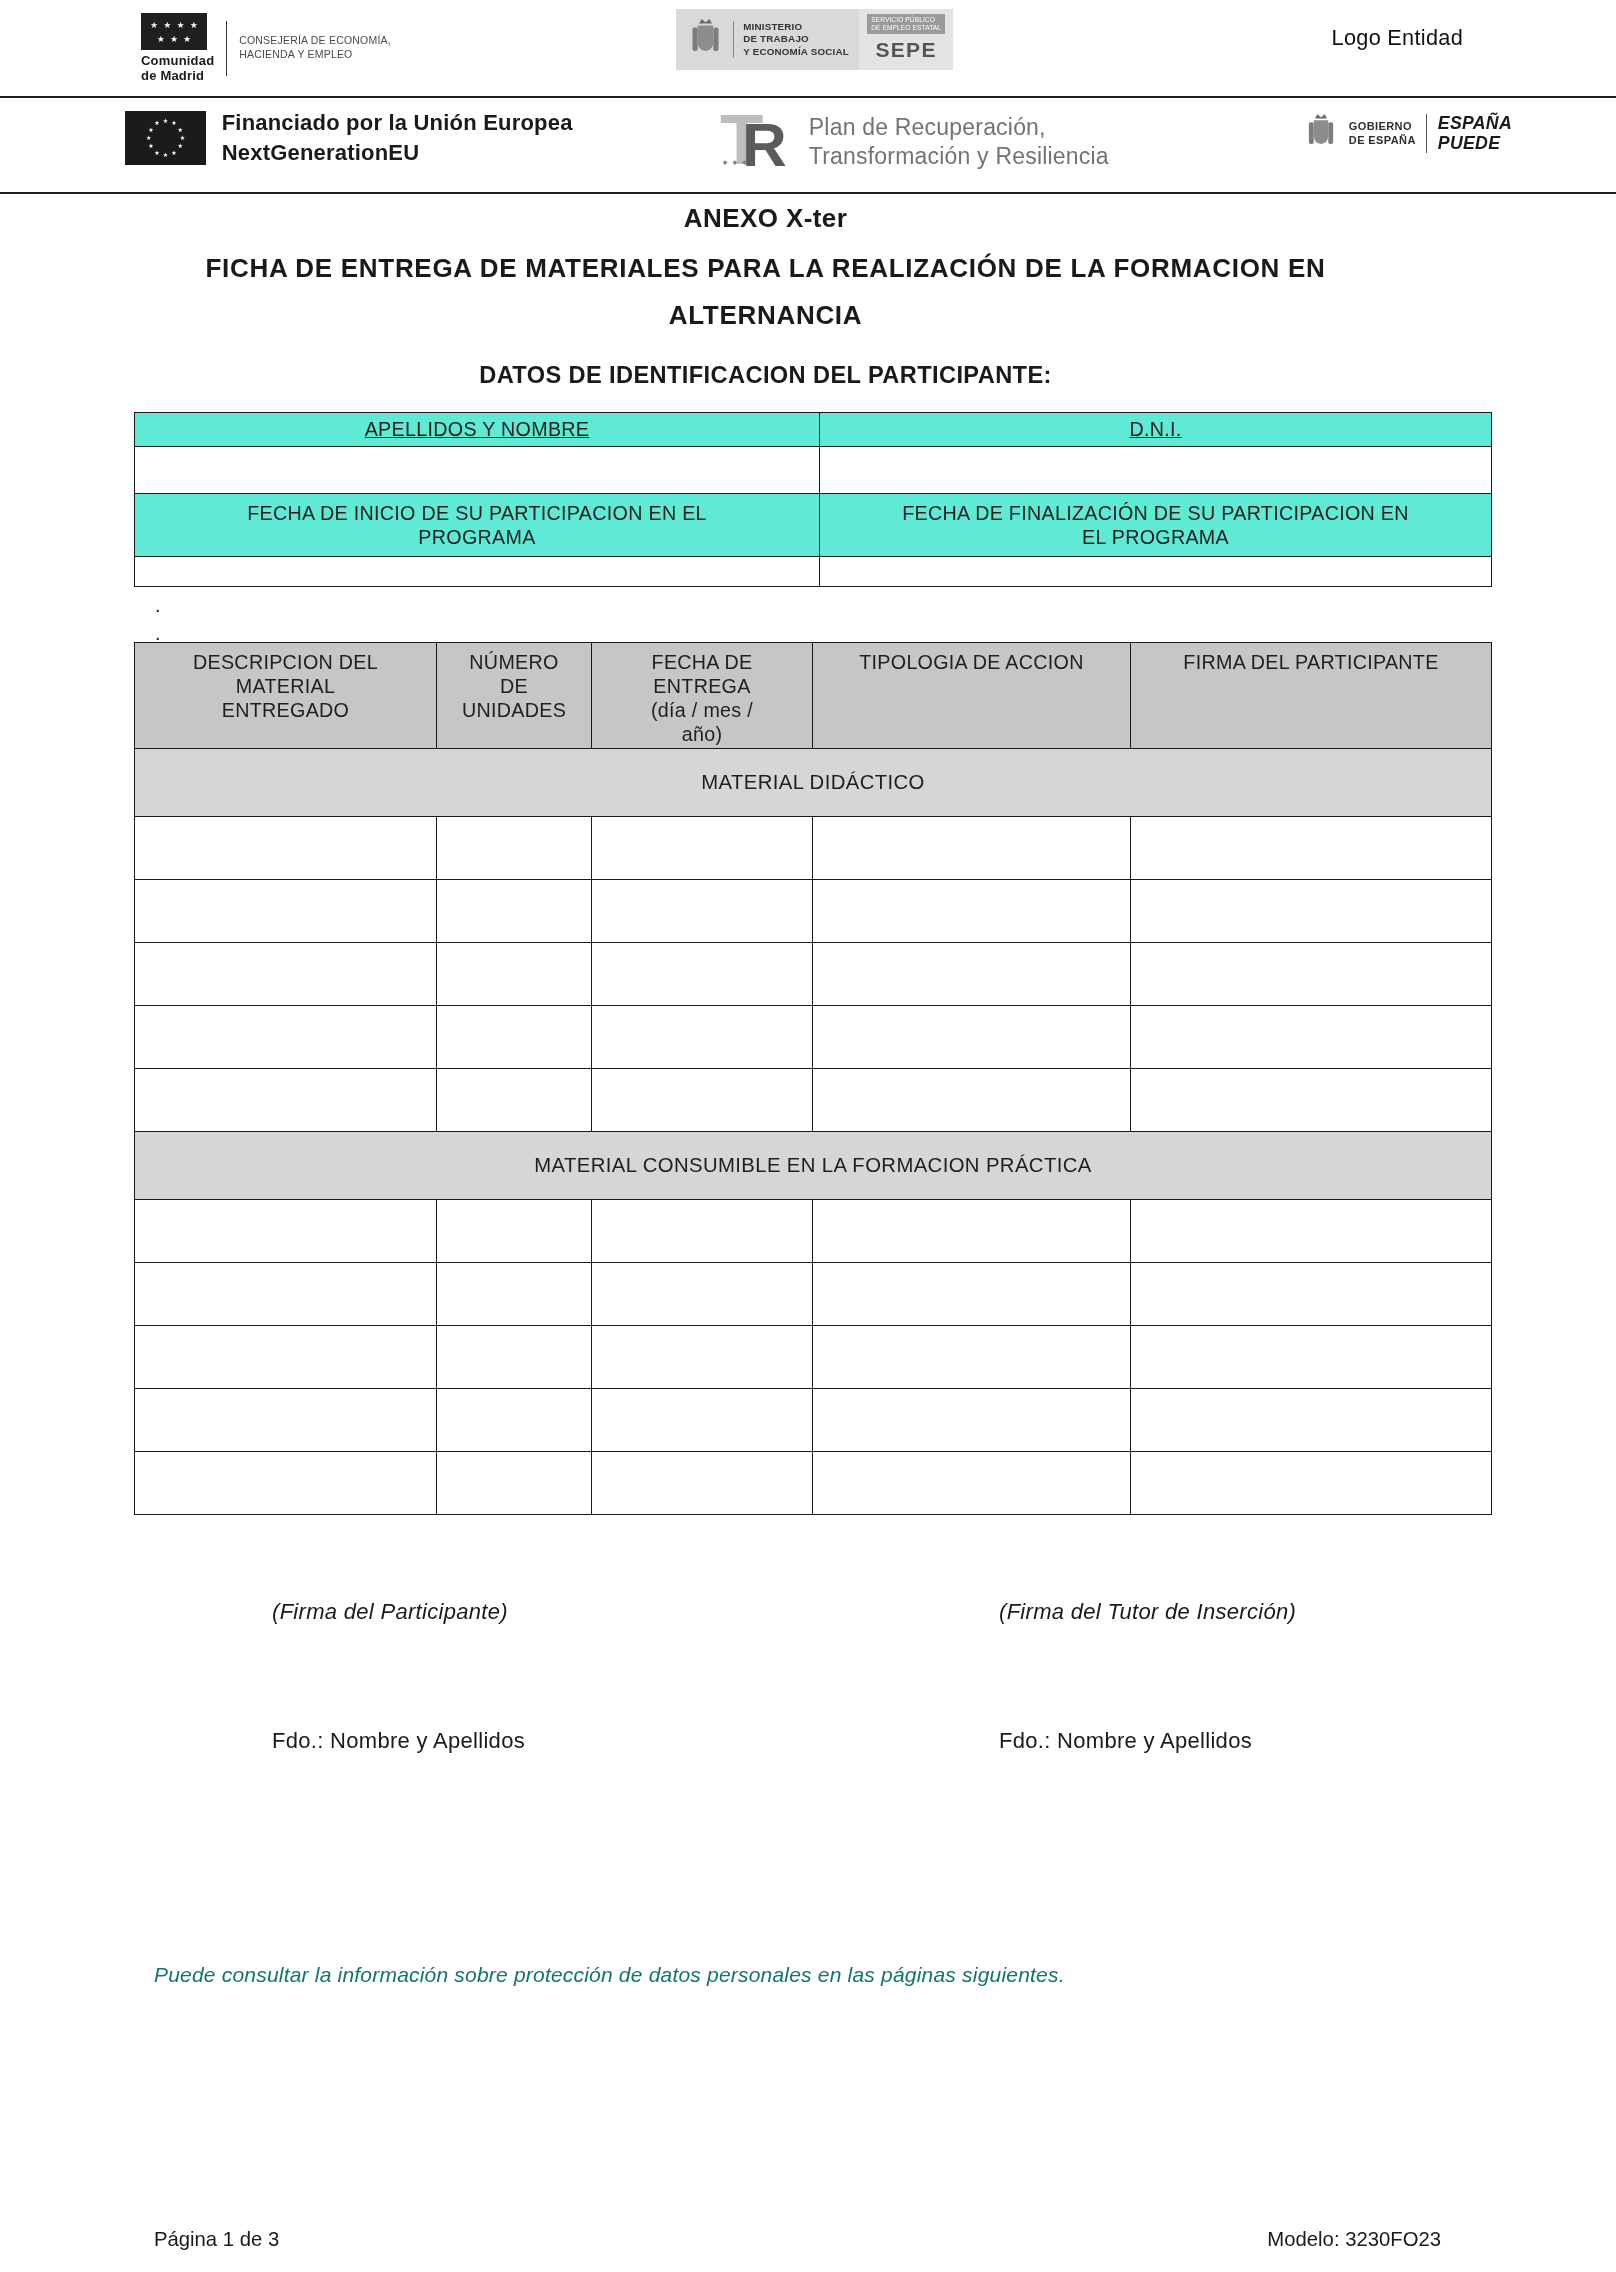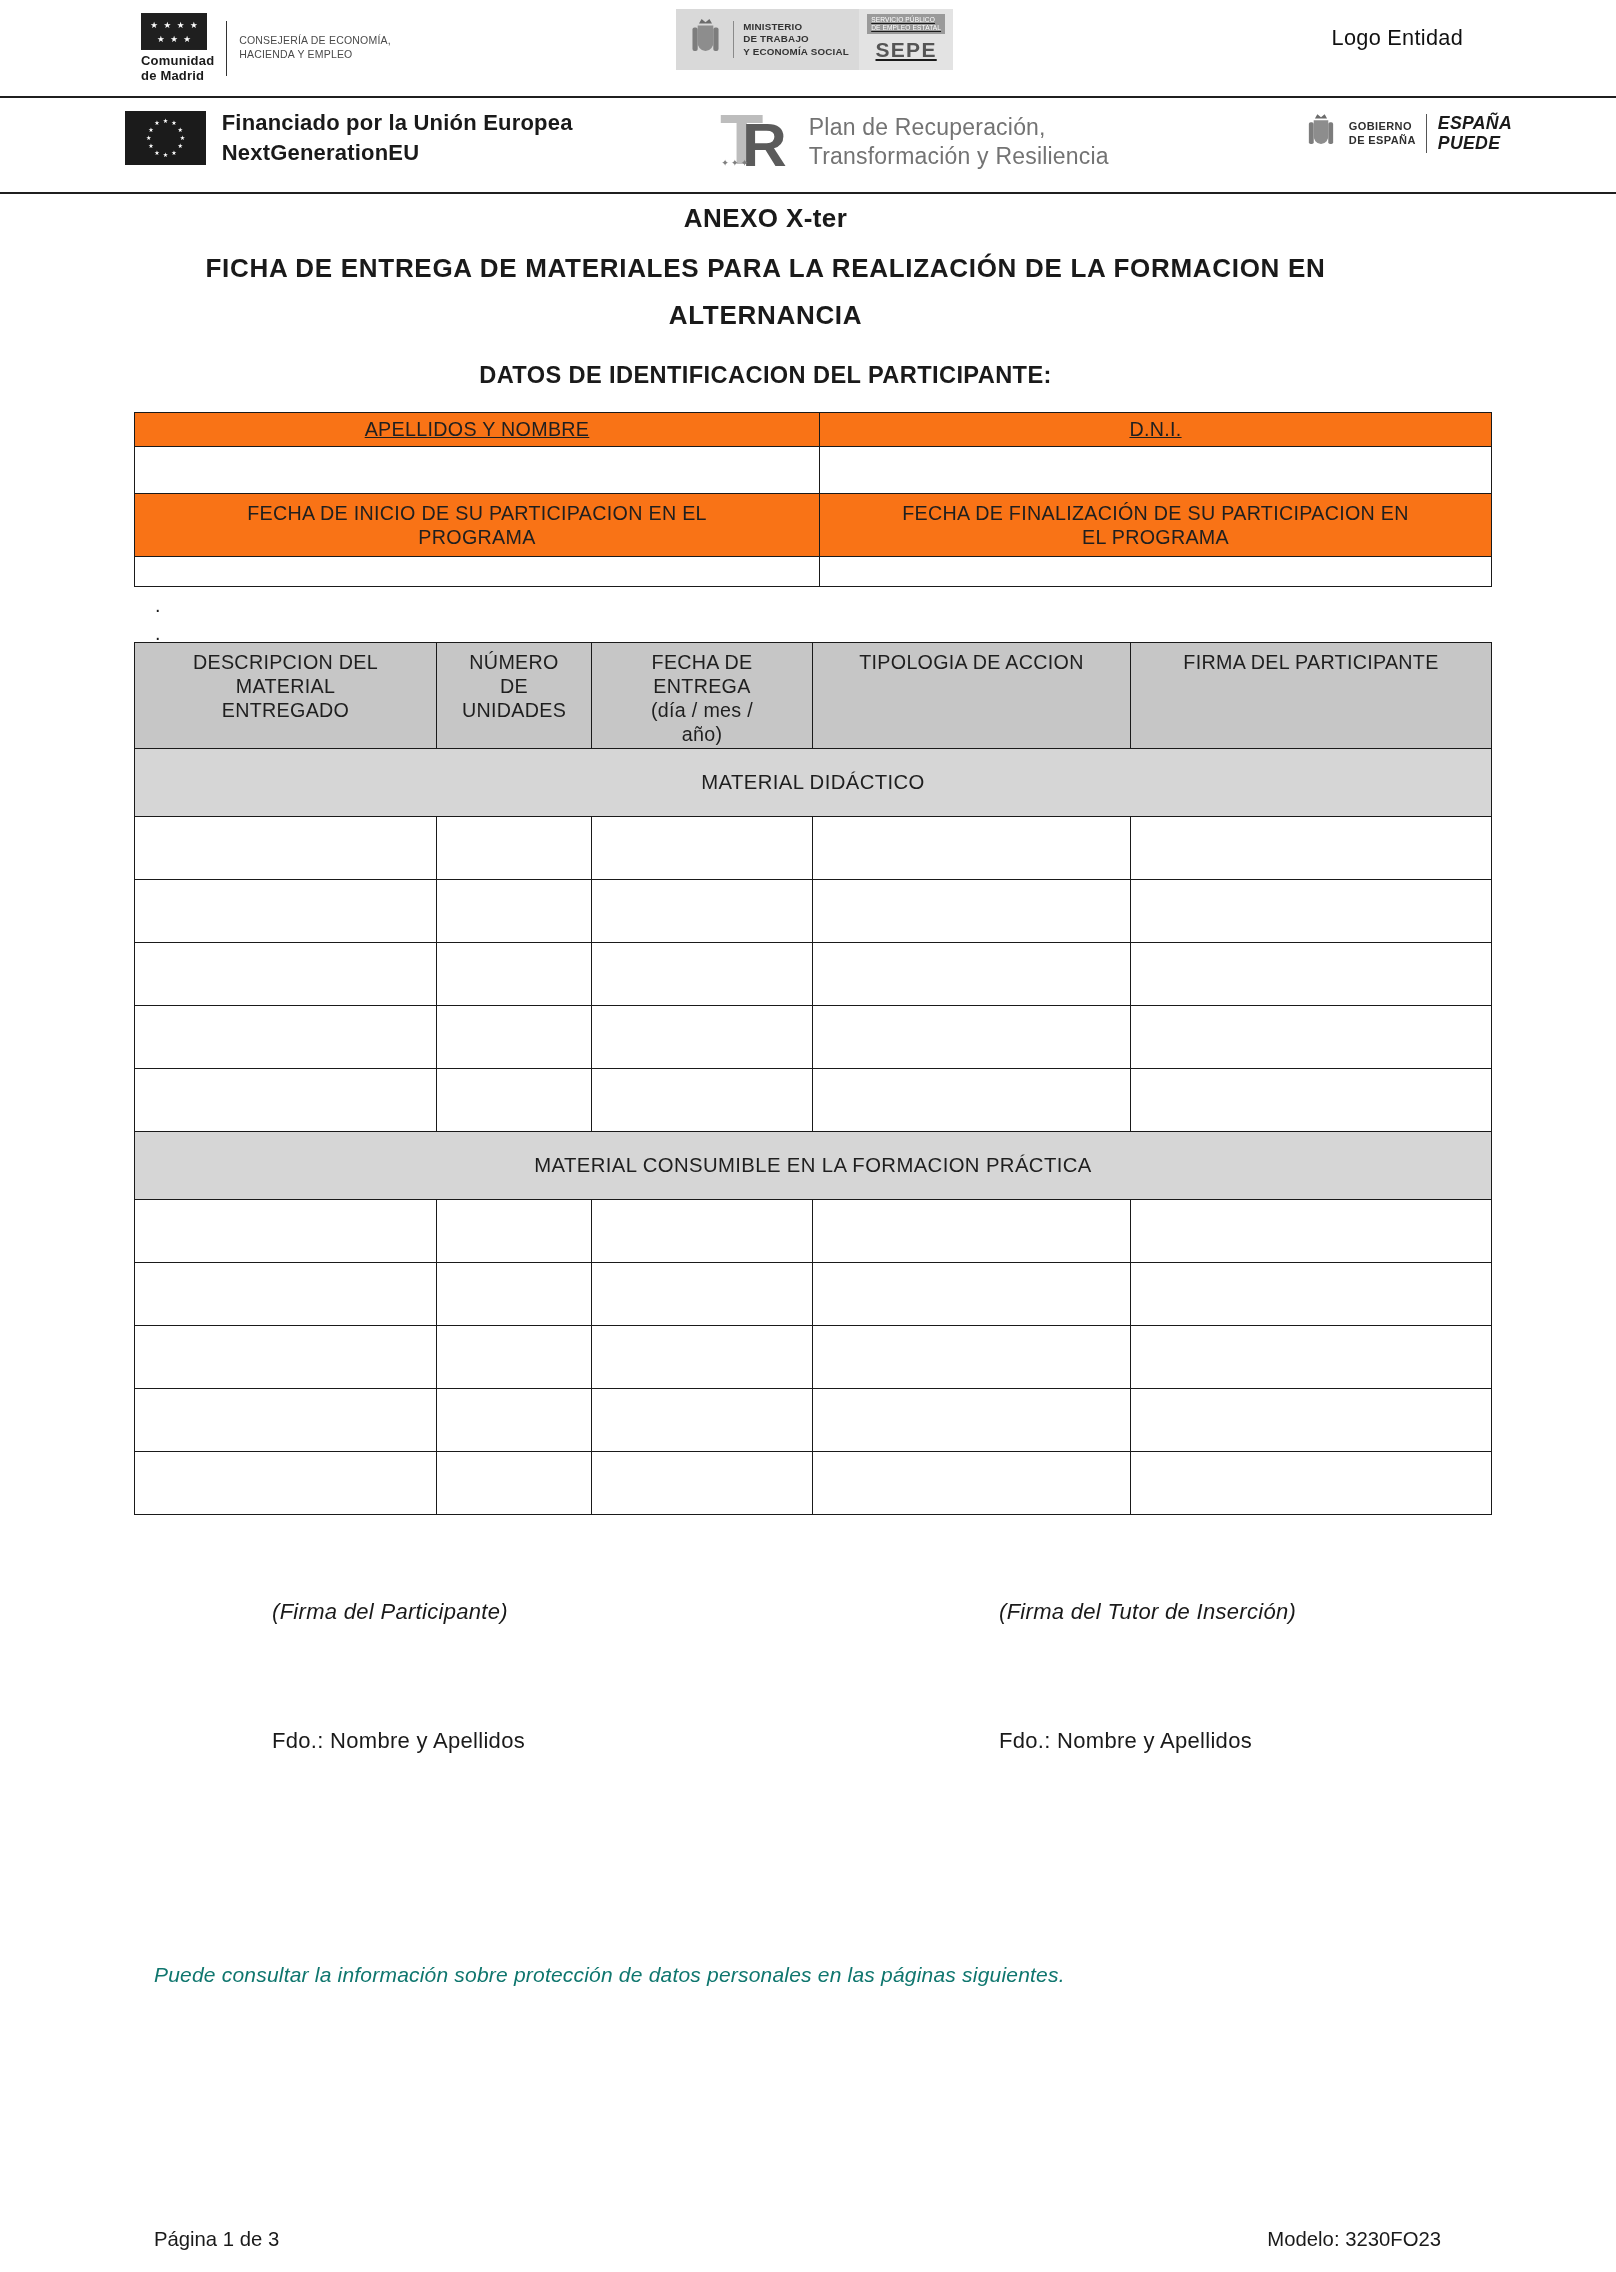--- a/index.html
+++ b/index.html
@@ -24,21 +24,21 @@
   .madrid-left { display: flex; flex-direction: column; align-items: flex-start; }
   .madrid-flag svg { display: block; }
   .madrid-name { font-size: 13px; font-weight: bold; line-height: 15px; margin-top: 3.3px; letter-spacing: 0.2px; }
   .madrid-divider { width: 1.3px; height: 55px; background: #333; }
   .madrid-dept { font-size: 10.5px; line-height: 13.8px; color: #4a4a4a; letter-spacing: 0.2px; }
 
   .ministerio { position: absolute; left: 676px; top: 9.2px; display: flex; align-items: stretch; }
   .min-main { background: #d9d9d9; display: flex; align-items: center; gap: 9.2px; padding: 7.9px 10.5px; }
   .min-sep { width: 1.3px; background: #8a8a8a; align-self: stretch; margin: 3.9px 0; }
   .min-text { font-size: 9.8px; font-weight: bold; line-height: 12.5px; color: #333; letter-spacing: 0.2px; }
-  .sepe { background: #e3e3e3; display: flex; flex-direction: column; align-items: center; justify-content: flex-start; padding: 5.2px 7.9px; gap: 3.9px; text-decoration: underline; }
+  .sepe { background: #e3e3e3; display: flex; flex-direction: column; align-items: center; justify-content: flex-start; padding: 5.2px 7.9px; gap: 3.9px; }
   .sepe-top { background: #9a9a9a; color: #ffffff; font-size: 6.6px; line-height: 7.9px; padding: 2px 3.9px; letter-spacing: 0.1px; }
   .sepe-top span { display: block; }
   .sepe-word { font-size: 21px; color: #555555; letter-spacing: 1.3px; font-weight: bold; }
 
   .logo-entidad { position: absolute; right: 154px; top: 25px; font-size: 21.7px; color: #111; letter-spacing: 0.3px; }
 
   
   .eu { position: absolute; left: 125px; top: 110px; display: flex; align-items: center; gap: 15.7px; }
   .eu-flag svg { display: block; }
   .eu-text .l1 { font-size: 22px; font-weight: 600; letter-spacing: 0.2px; }
@@ -67,21 +67,21 @@
   .tbl td {
     border: 1.3px solid #1a1a1a;
     font-size: 19.7px;
     text-align: center;
     vertical-align: middle;
     padding: 2.6px 6.6px;
     letter-spacing: 0.3px;
     color: #1f1f1f;
     overflow: hidden;
   }
-  td.hdr { background: #f97316; }
+  td.hdr { background: #5eead4; }
   #participant-table { top: 412px; }
   #participant-table .pt-r1 td { height: 34px; }
   #participant-table .pt-r2 td { height: 47px; }
   #participant-table .pt-r3 td { height: 63px; line-height: 24px; }
   #participant-table .pt-r4 td { height: 30px; }
   .u { text-decoration: underline; }
 
   .dot { position: absolute; left: 155px; font-size: 19.7px; color: #1a1a1a; }
   #dot1 { top: 594px; }
   #dot2 { top: 622px; }

